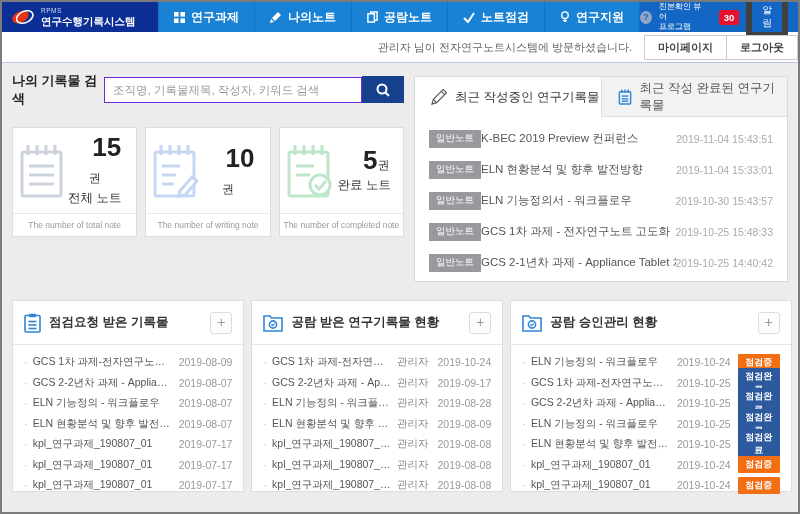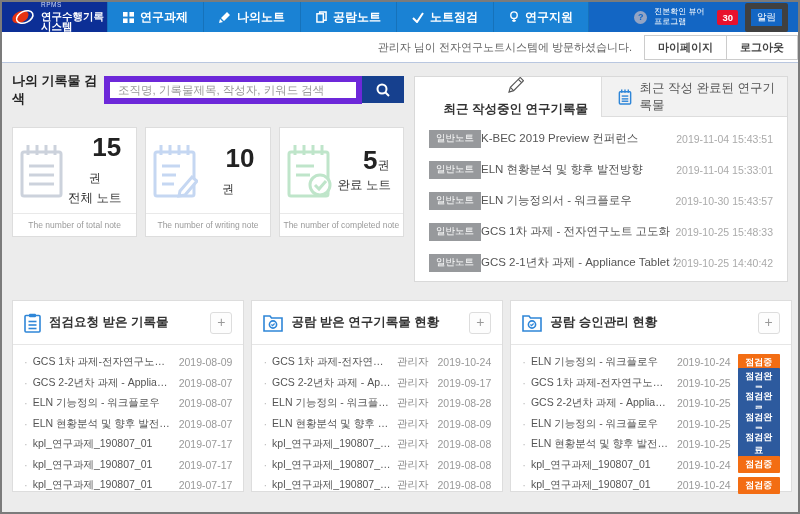--- a/index.html
+++ b/index.html
@@ -6,21 +6,21 @@
   html,body { width:800px; height:514px; }
   body {
     font-family:"Liberation Sans","DejaVu Sans",sans-serif;
     background:#ececec;
     border:2px solid #7b7b7b;
     overflow:hidden;
     color:#333;
   }
   
   .topnav { height:30px; display:flex; align-items:stretch; background:#1366c4; }
-  .brand { width:105px; background:#0c2f96; display:flex; align-items:center; padding-left:8px; gap:5px; }
+  .brand { width:156px; background:#0c2f96; display:flex; align-items:center; padding-left:8px; gap:5px; }
   .brand-text { display:flex; flex-direction:column; line-height:1; }
   .brand-abbr { font-size:6.5px; color:#cfd9f2; letter-spacing:.5px; }
   .brand-title { font-size:10.5px; font-weight:bold; color:#fff; margin-top:2px; }
   .menu { display:flex; background:#1a82d4; }
   .menu-item { display:flex; align-items:center; gap:6px; padding:0 15px; color:#fff;
     font-size:12px; font-weight:bold; border-right:1px solid rgba(0,0,0,.12); cursor:pointer; }
   .menu-item:first-child { border-left:1px solid rgba(0,0,0,.12);font-family:Liberation Serif, serif; }
   .nav-right { flex:1; display:flex; align-items:center; justify-content:flex-end; gap:7px; padding-right:10px; }
   .q-circle { width:13px; height:13px; border-radius:50%; background:#93a4c4; color:#1366c4;
     font-size:9px; font-weight:bold; display:flex; align-items:center; justify-content:center; }
@@ -35,21 +35,21 @@
   .wbtn { background:#fff; border:1px solid #ccc; font-size:11px; font-weight:bold; color:#444;
     padding:4px 13px; cursor:pointer; }
   .wbtn + .wbtn { border-left:none; }
   
   .content { padding:13px 10px 0; }
   .row1 { display:flex; gap:10px; }
   .leftcol { width:392px; flex:none; }
   
   .search-row { display:flex; align-items:center; height:27px; }
   .search-label { font-size:13px; font-weight:bold; color:#222; width:92px; flex:none; }
-  .search-input { flex:1; height:26px; border:6px solid #6d28d9; padding:8px 8px; font-size:11.5px; color:#333;
+  .search-input { flex:1; height:26px; border:1px solid #6d28d9; padding:8px 8px; font-size:11.5px; color:#333;
     font-family:inherit; outline:none; }
   .search-input::placeholder { color:#999; }
   .search-btn { width:42px; height:27px; background:#16408e; border:none; cursor:pointer;
     display:flex; align-items:center; justify-content:center; }
   
   .create-btn { margin-top:10px; width:100%; height:30px; background:#f34a4a; border:none; border-radius:3px;
     color:#fff; font-size:14px; font-weight:bold; display:flex; align-items:center; justify-content:center;
     gap:9px; cursor:pointer; font-family:inherit; }
   
   .stats { display:flex; gap:8px; margin-top:24px; }
@@ -59,21 +59,21 @@
   .stat-num-block { text-align:center; margin-right:12px; }
   .stat-num { font-size:26px; font-weight:bold; color:#222; line-height:1;margin-left:24px; }
   .stat-unit { font-size:12px; font-weight:normal; color:#333; }
   .stat-label { font-size:12.5px; color:#333; margin-top:4px; }
   .stat-caption { border-top:1px solid #e9e9e9; height:23px; line-height:22px; text-align:center;
     font-size:8.5px; color:#9a9a9a; }
   
   .recent { flex:1; border:1px solid #d9d9d9; background:#fff; height:206px; display:flex; flex-direction:column; }
   .tabs { display:flex; height:40px; flex:none; }
   .tab { flex:1; display:flex; align-items:center; gap:8px; padding-left:16px; font-size:12.5px; cursor:pointer; }
-  .tab.active { background:#fff; font-weight:bold; color:#333;flex-direction:column; }
+  .tab.active { background:#fff; font-weight:normal; color:#333; }
   .tab.inactive { background:#f2f2f2; color:#555; border-bottom:1px solid #ddd; border-left:1px solid #ddd; }
   .recent-list { padding:6px 14px 0; }
   .recent-row { display:flex; align-items:center; height:31px; }
   .note-badge { background:#97999c; color:#fff; font-size:9.5px; padding:2.5px 7px; flex:none; }
   .recent-title { font-size:11.5px; color:#555; margin-left:0; flex:1; white-space:nowrap; overflow:hidden; }
   .recent-date { font-size:10.5px; color:#aaa; flex:none; }
   
   .row2 { display:flex; gap:7px; margin-top:18px; }
   .panel { flex:1; background:#fff; border:1px solid #ddd; height:192px; display:flex; flex-direction:column; }
   .panel-head { height:44px; flex:none; display:flex; align-items:center; padding:0 11px; border-bottom:1px solid #e6e6e6; }

